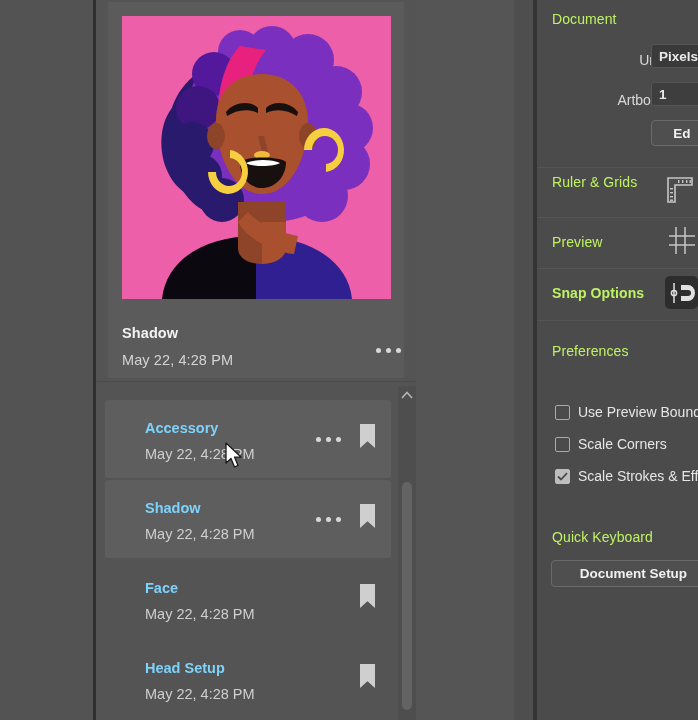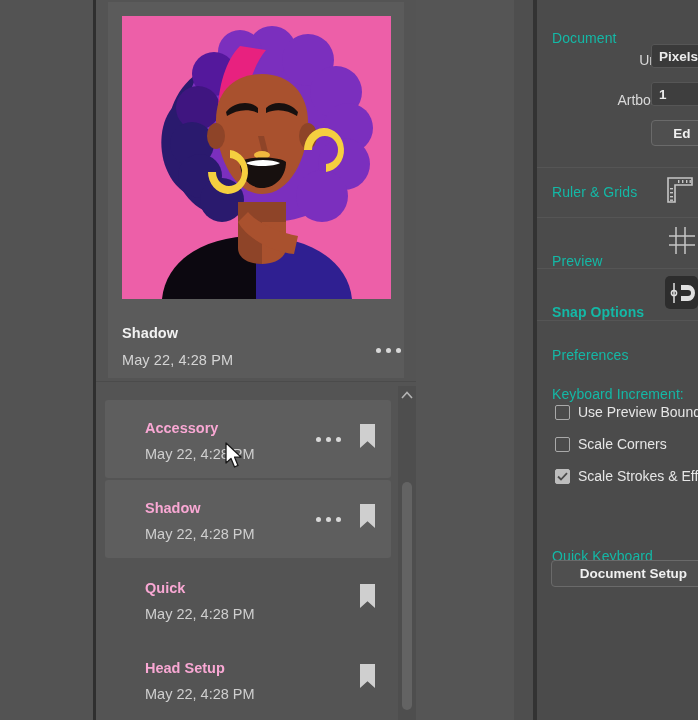--- a/index.html
+++ b/index.html
@@ -67,21 +67,21 @@
     position: absolute; left: 0; top: 386px; width: 322px; height: 334px;
     background: #545454;
   }
   .list-item {
     position: absolute; left: 9px; width: 286px; height: 78px;
     border-radius: 3px;
   }
   .list-item.sel { background: #5e5e5e; }
   .li-title {
     position: absolute; left: 40px; top: 20px;
-    font-size: 14.5px; font-weight: bold; color: #f9a8d4;
+    font-size: 14.5px; font-weight: bold; color: #7dd3fc;
   }
   .li-date {
     position: absolute; left: 40px; top: 46px;
     font-size: 14.5px; color: #cfcfcf;
   }
   .li-more { position: absolute; left: 211px; top: 32px; width: 30px; height: 14px; }
   .li-mark { position: absolute; left: 255px; top: 24px; width: 16px; height: 26px; }
 
   
   .ribbon {
@@ -115,21 +115,21 @@
     position: absolute; left: 533px; top: 0; width: 4px; height: 720px;
     background: #333333;
   }
 
   
   .props {
     position: absolute; left: 537px; top: 0; width: 161px; height: 720px;
     background: #4b4b4b;
   }
   .sec-title {
-    position: absolute; font-size: 14px; color: #14b8a6; letter-spacing: .1px; margin-top: 19px;
+    position: absolute; font-size: 14px; color: #bef264; letter-spacing: .1px;
   }
   .row-label {
     position: absolute; font-size: 14px; color: #d9d9d9; text-align: right;
   }
   .hr {
     position: absolute; left: 0; width: 161px; height: 1px; background: #555;
   }
 
   .field {
     position: absolute; height: 24px; background: #3e3e3e;
@@ -269,21 +269,21 @@
               <i></i>
               <i></i>
             </span>
         </div>
         <div class="li-mark">
             <div class="ribbon"></div>
           </div>
       </div>
 
       <div class="list-item" style="top:174px">
-        <div class="li-title">Quick</div>
+        <div class="li-title">Face</div>
         <div class="li-date">May 22, 4:28 PM</div>
         <div class="li-mark">
             <div class="ribbon"></div>
           </div>
       </div>
 
       <div class="list-item" style="top:254px">
         <div class="li-title">Head Setup</div>
         <div class="li-date">May 22, 4:28 PM</div>
         <div class="li-mark">
@@ -317,21 +317,21 @@
     <div class="row-label" style="left:0; top:52px; width:138px;">Units:</div>
     <div class="field drop" style="left:114px; top:44px; width:62px;">Pixels</div>
 
     <div class="row-label" style="left:0; top:92px; width:138px;">Artboard:</div>
     <div class="field" style="left:114px; top:82px; width:62px;">1</div>
 
     <div class="btn-outline" style="left:114px; top:120px; width:62px;">Ed</div>
 
     <div class="hr" style="top:167px;"></div>
 
-    <div class="sec-title" style="left:15px; top:165px;">Ruler &amp; Grids</div>
+    <div class="sec-title" style="left:15px; top:174px;">Ruler &amp; Grids</div>
     <div class="icon-box" style="left:666px; top:174px; width:0;"></div>
     <div class="icon-box" style="left:129px; top:176px;">
       <svg width="28" height="28" viewBox="0 0 28 28">
         <path d="M2 2 H26 V9 H9 V26 H2 Z" fill="none" stroke="#c6c6c6" stroke-width="1.6"></path>
         <g fill="#c6c6c6">
           <rect x="12" y="4" width="1.4" height="3"></rect>
             <rect x="16" y="4" width="1.4" height="3"></rect>
           <rect x="20" y="4" width="1.4" height="3"></rect>
             <rect x="23.5" y="4" width="1.4" height="3"></rect>
           <rect x="4" y="12" width="3" height="1.4"></rect>
@@ -360,23 +360,22 @@
     <div class="snap-btn" style="left:128px; top:276px; width:33px; height:33px;">
       <svg width="26" height="24" viewBox="0 0 26 24">
         <line x1="5" y1="2" x2="5" y2="22" stroke="#e0e0e0" stroke-width="1.5"></line>
         <circle cx="5" cy="12" r="2.6" fill="none" stroke="#e0e0e0" stroke-width="1.5"></circle>
         <path d="M12 4 H19 a7 8 0 0 1 0 16 H12 V15 H19 a3 3 0 0 0 0 -6 H12 Z" fill="#e0e0e0"></path>
       </svg>
     </div>
 
     <div class="hr" style="top:320px;"></div>
 
-    <div class="sec-title" style="left:15px; top:328px;">Preferences</div>
-
-    <div class="sec-title" style="left:15px; top:367px;">Keyboard Increment:</div>
+    <div class="sec-title" style="left:15px; top:343px;">Preferences</div>
+
 
     <div class="cb-row" style="left:18px; top:404px;">
       <span class="cb"></span>
       <span class="cb-lbl">Use Preview Bound</span>
     </div>
 
     <div class="cb-row" style="left:18px; top:436px;">
       <span class="cb"></span>
       <span class="cb-lbl">Scale Corners</span>
     </div>

